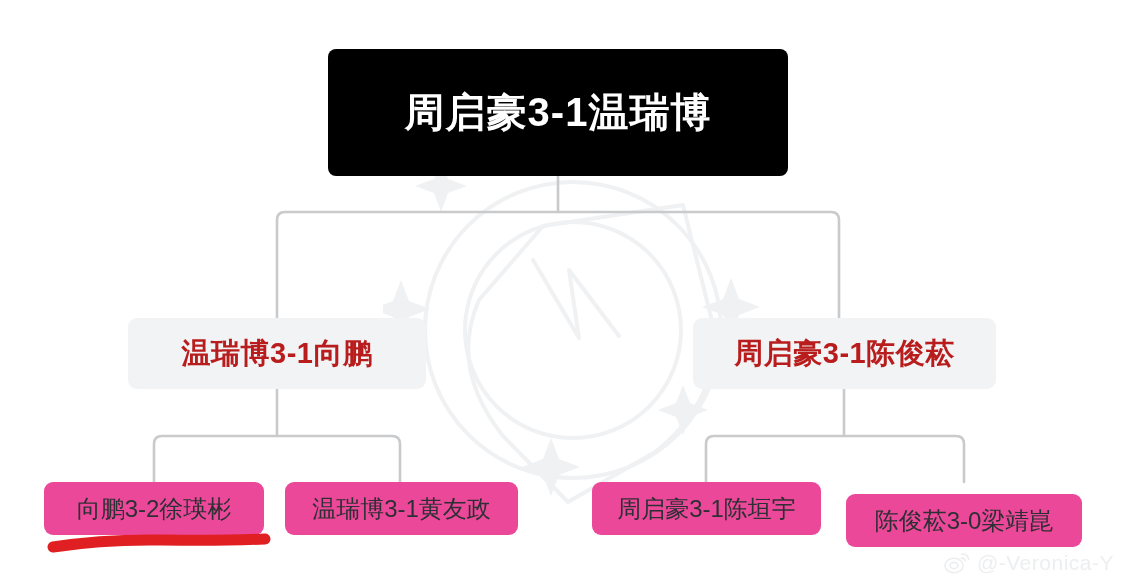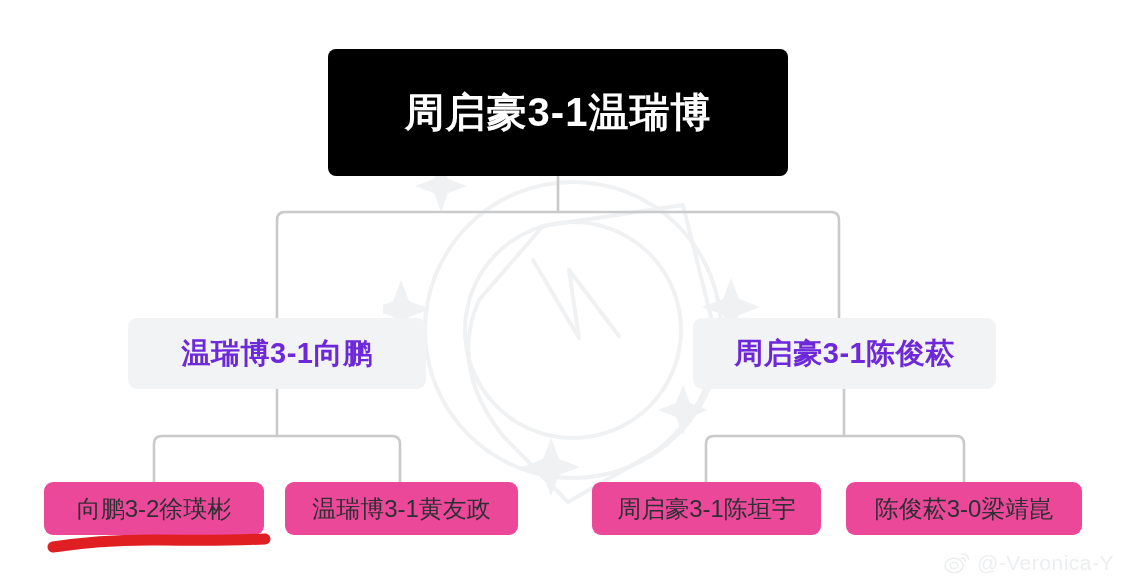--- a/index.html
+++ b/index.html
@@ -33,35 +33,35 @@
   }
   .node-root{
     left:328px;top:49px;width:460px;height:127px;
     background:#000000;border-radius:8px;
     color:#ffffff;font-size:40px;font-weight:bold;
     letter-spacing:1px;
   }
   .node-semi{
     height:71px;
     background:#f1f3f5;border-radius:9px;
-    color:#6d28d9;font-size:29px;font-weight:bold;
+    color:#b91c1c;font-size:29px;font-weight:bold;
     letter-spacing:.5px;
   }
   .node-semi-left{left:128px;top:318px;width:298px;}
   .node-semi-right{left:693px;top:318px;width:303px;justify-content:center;}
 
   .node-leaf{
     height:53px;
     background:#ec4899;border-radius:9px;
     color:#2c2f33;font-size:24px;font-weight:normal;
   }
   .leaf-1{left:44px;top:482px;width:220px;}
   .leaf-2{left:285px;top:482px;width:233px;}
   .leaf-3{left:592px;top:482px;width:229px;}
-  .leaf-4{left:846px;top:482px;width:236px;}
+  .leaf-4{left:846px;top:494px;width:236px;}
 
   
   #red-underline{position:absolute;left:44px;top:532px;width:230px;height:22px;pointer-events:none;}
 </style>
 </head>
 <body>
 
 <div id="stage">
 
   <svg id="watermark-art" viewBox="0 0 380 370" fill="none" xmlns="http://www.w3.org/2000/svg">

